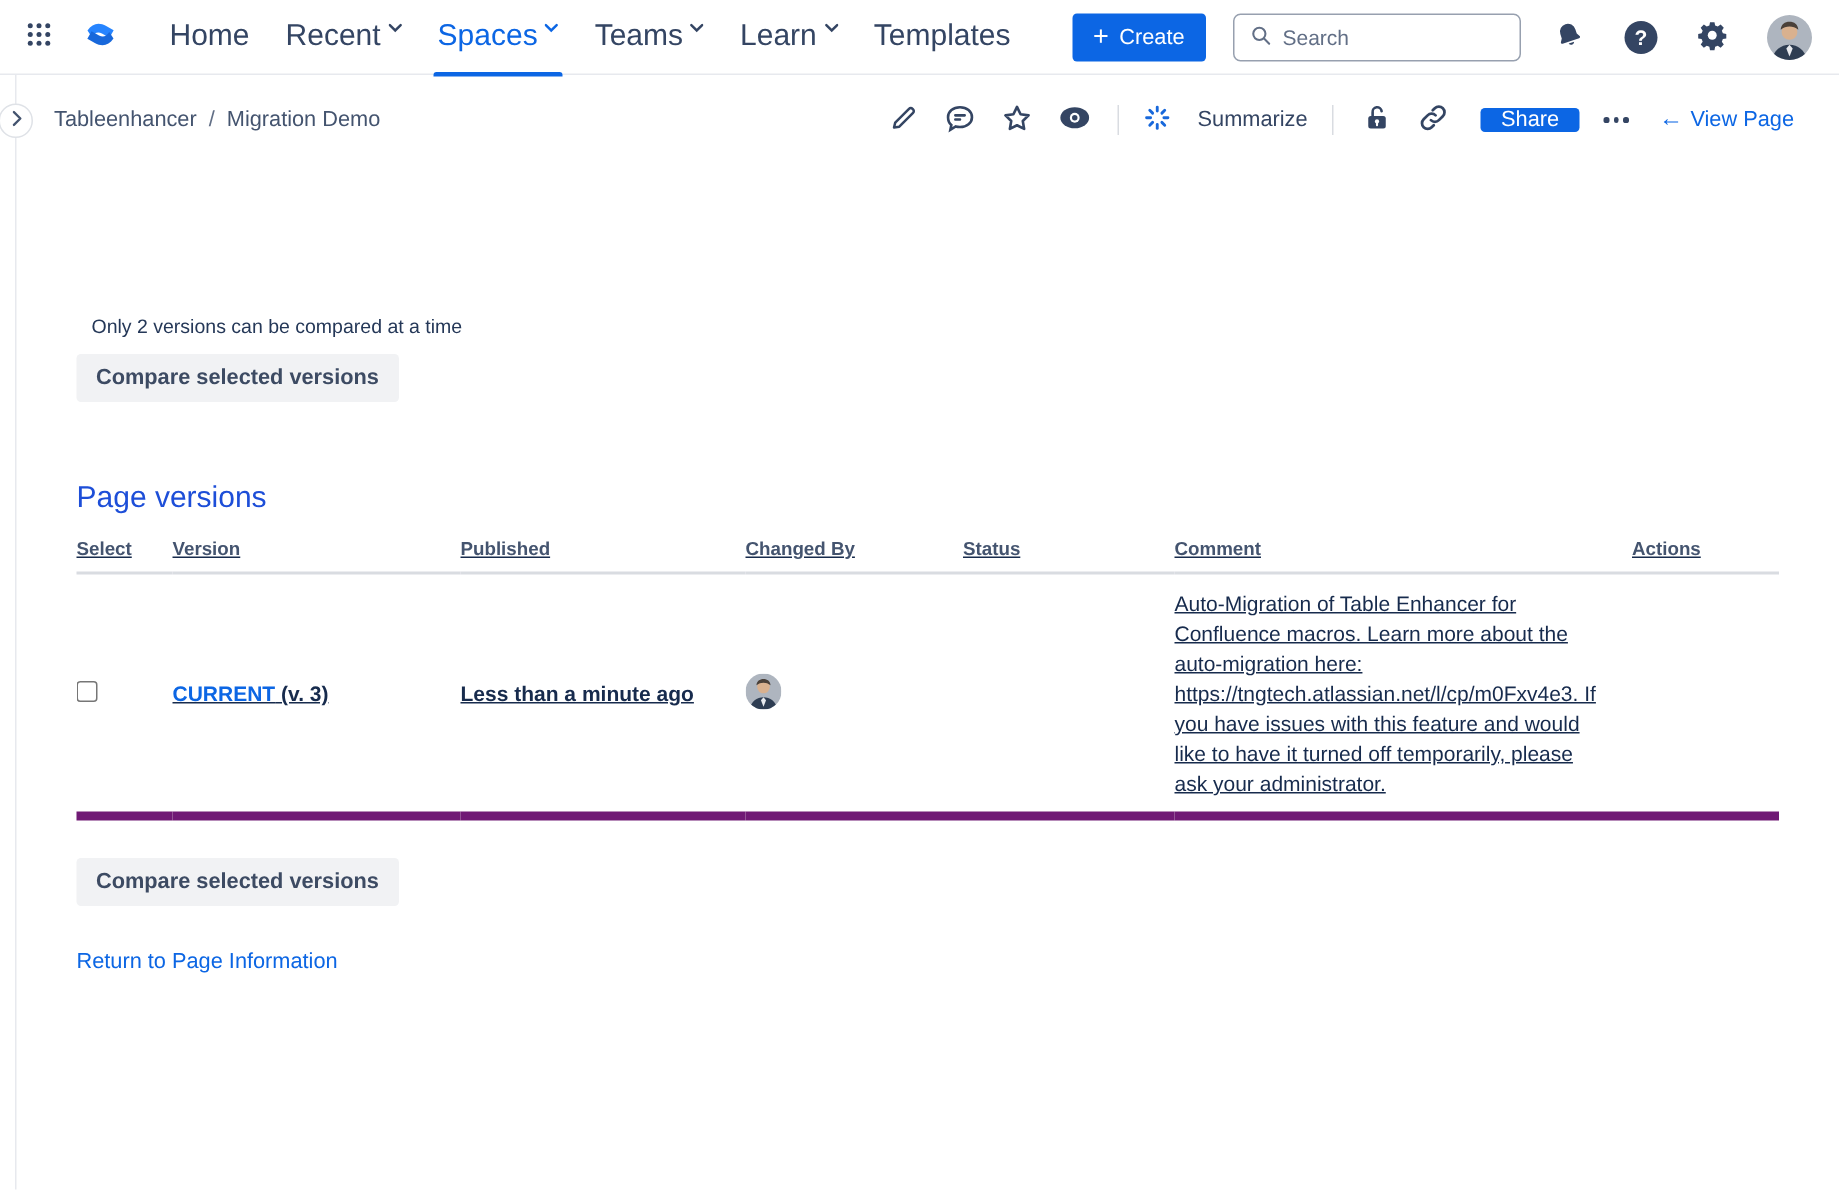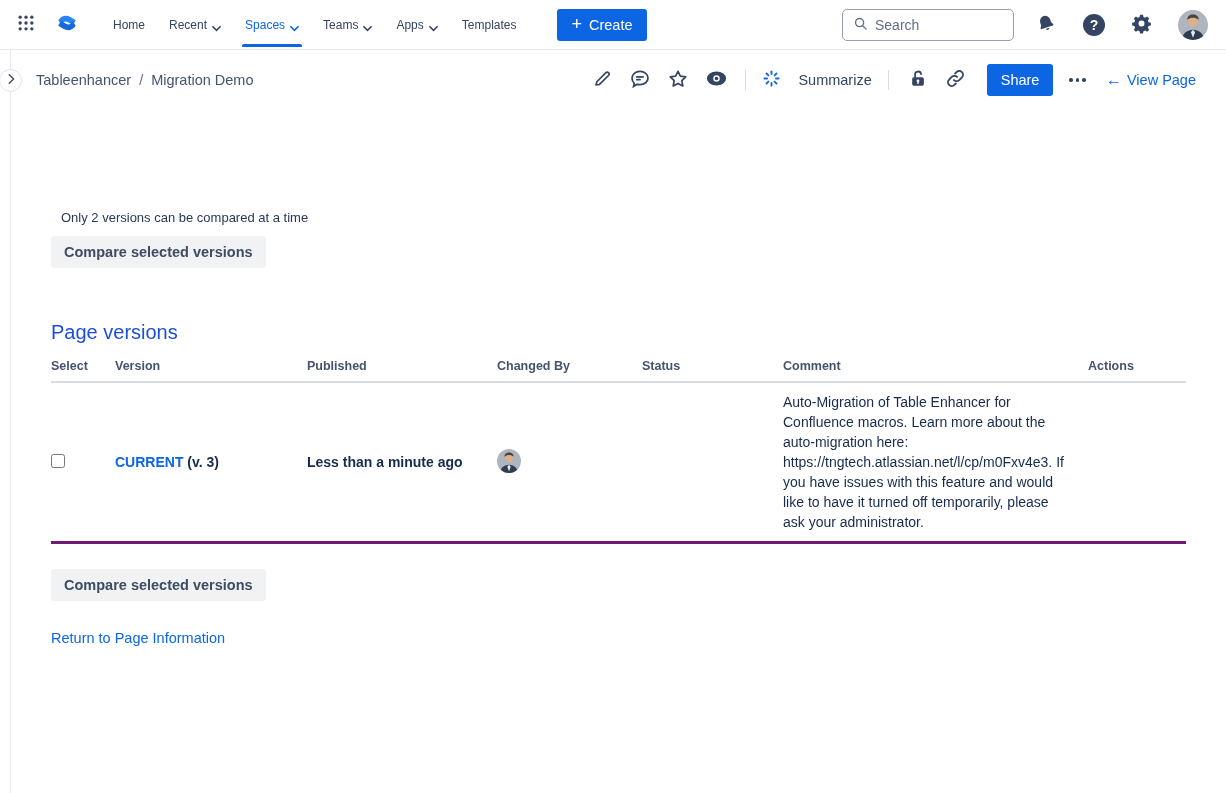--- a/index.html
+++ b/index.html
@@ -6,34 +6,34 @@
   html,body { width:1226px; height:793px; background:#fff; overflow:hidden;
     font-family:"Liberation Sans", sans-serif; color:#172B4D; font-size:14px; }
 
   
   .topnav { height:50px; display:flex; align-items:center; justify-content:space-between;
     padding:0 14px 0 12px; border-bottom:1px solid #E7E9EE; background:#fff; }
   .topnav-left { display:flex; align-items:center; gap:10px; }
   .icon-btn { display:flex; align-items:center; justify-content:center; background:none;
     border:none; cursor:pointer; padding:4px; }
   .nav-items { display:flex; align-items:center; gap:6px; margin-left:10px; }
-  .nav-item { position:relative; display:flex; align-items:flex-end; gap:5px; padding:14px 9px;
-    font-size:12px; color:#344563; text-decoration:none; font-weight:400; cursor:pointer; background:none; border:none;
+  .nav-item { position:relative; display:flex; align-items:flex-start; gap:5px; padding:14px 9px;
+    font-size:20px; color:#344563; text-decoration:none; font-weight:400; cursor:pointer; background:none; border:none;
     font-family:"Liberation Sans", sans-serif; }
   .nav-item.active { color:#0C66E4; }
   .nav-item.active::after { content:""; position:absolute; left:6px; right:6px; bottom:-1px;
     height:3px; background:#0C66E4; border-radius:2px 2px 0 0; }
   .chev { display:inline-flex; margin-top:2px; }
   .create-btn { display:flex; align-items:center; gap:7px; background:#0C66E4; color:#fff;
     border:none; border-radius:3px; height:32px; padding:0 14px; font-size:14.5px; font-weight:500;
     margin-left:22px; cursor:pointer; font-family:"Liberation Sans", sans-serif; }
   .create-plus { font-size:18px; font-weight:400; line-height:1; margin-top:-1px; }
 
   .topnav-right { display:flex; align-items:center; gap:18px; }
-  .search-box { display:flex; align-items:center; gap:7px; width:172px; height:32px;
+  .search-box { display:flex; align-items:center; gap:7px; width:192px; height:32px;
     border:1px solid #97A0AF; border-radius:5px; padding:0 10px; background:#fff; }
   .search-box input { border:none; outline:none; width:100%; font-size:14px; color:#172B4D;
     font-family:"Liberation Sans", sans-serif; }
   .search-box input::placeholder { color:#626F86; }
   .help-circle { width:22px; height:22px; border-radius:50%; background:#344563; color:#fff;
     display:flex; align-items:center; justify-content:center; font-size:14px; font-weight:700; }
   .avatar { display:inline-block; border-radius:50%; overflow:hidden; line-height:0; }
 
   
   .page-chrome { position:relative; }
@@ -46,21 +46,21 @@
   .breadcrumb { display:flex; align-items:center; gap:8px; font-size:14.5px; color:#44546F; }
   .breadcrumb a { color:#44546F; text-decoration:none; cursor:pointer; }
   .crumb-sep { color:#626F86; }
   .toolbar { display:flex; align-items:center; gap:4px; }
   .tool-btn { display:flex; align-items:center; justify-content:center; width:34px; height:32px;
     background:none; border:none; cursor:pointer; border-radius:3px; }
   .tool-divider { width:1px; height:20px; background:#D9DCE1; margin:0 8px; }
   .summarize-btn { display:flex; align-items:center; gap:17px; background:none; border:none;
     cursor:pointer; font-size:14.5px; font-weight:500; color:#344563; padding:6px 4px;
     font-family:"Liberation Sans", sans-serif; }
-  .share-btn { background:#0C66E4; color:#fff; border:none; border-radius:3px; height:32px;
+  .share-btn { background:#0C66E4; color:#fff; border:none; border-radius:3px; height:16px;
     padding:0 14px; font-size:14.5px; font-weight:500; cursor:pointer; margin:0 6px 0 10px;
     font-family:"Liberation Sans", sans-serif; }
   .more-btn { display:flex; gap:3px; align-items:center; background:none; border:none;
     cursor:pointer; padding:8px 6px; }
   .more-btn i { width:3.5px; height:3.5px; border-radius:50%; background:#344563; display:block; }
   .view-page { display:flex; align-items:center; gap:5px; color:#0C66E4; font-size:14.5px;
     text-decoration:none; margin-left:10px; cursor:pointer; }
   .back-arrow { font-size:16px; line-height:1; }
 
   
@@ -71,21 +71,21 @@
   .compare-btn { margin-top:11px; background:#F1F2F4; border:none; border-radius:3px;
     padding:8px 13px; font-size:14.5px; font-weight:700; color:#3D4B63; cursor:pointer;
     font-family:"Liberation Sans", sans-serif; display:inline-block; }
   .section-title { margin-top:53px; font-size:20px; font-weight:500; color:#1d4ed8; }
 
   table.versions { border-collapse:collapse; table-layout:fixed; width:1135px; margin-top:9px; }
   table.versions th { text-align:left; font-size:12.5px; font-weight:700; color:#44546F;
     padding:6px 0 8px 0; border-bottom:2px solid #D9DCE1; }
   table.versions td { vertical-align:middle; padding:6px 0; }
   tr.row-bottom td { border-bottom:0; }
-  table.versions { border-bottom:3px solid #701a75; }
+  table.versions { border-bottom:6px solid #701a75;text-decoration:underline; }
   .col-select { width:64px; } .col-version { width:192px; } .col-published { width:190px; }
   .col-changedby { width:145px; } .col-status { width:141px; } .col-comment { width:305px; }
   .col-actions { width:auto; }
   td.cell-select { padding-left:6px; }
   input[type="checkbox"] { width:14px; height:14px; accent-color:#0C66E4; cursor:pointer; }
   .ver-link { color:#0C66E4; text-decoration:none; cursor:pointer; }
   tr.current-row .ver-link, tr.current-row .ver-suffix, tr.current-row .published-cell { font-weight:700; }
   .ver-suffix { color:#172B4D; }
   .comment-cell { font-size:14px; line-height:20px; color:#172B4D; padding:9px 14px 9px 0 !important; }
   td.cell-actions { text-align:right; padding-right:0 !important; }
@@ -145,21 +145,21 @@
       </button>
       <button class="nav-item">
         <span>Teams</span>
         <span class="chev">
           <svg width="9" height="7" viewBox="0 0 10 7" fill="none" stroke="#344563" stroke-width="1.8" stroke-linecap="round">
               <path d="M1 1.5l4 4 4-4"></path>
             </svg>
         </span>
       </button>
       <button class="nav-item">
-        <span>Apps</span>
+        <span>Learn</span>
         <span class="chev">
           <svg width="9" height="7" viewBox="0 0 10 7" fill="none" stroke="#344563" stroke-width="1.8" stroke-linecap="round">
               <path d="M1 1.5l4 4 4-4"></path>
             </svg>
         </span>
       </button>
       <button class="nav-item">
         <span>Templates</span>
       </button>
     </nav>

